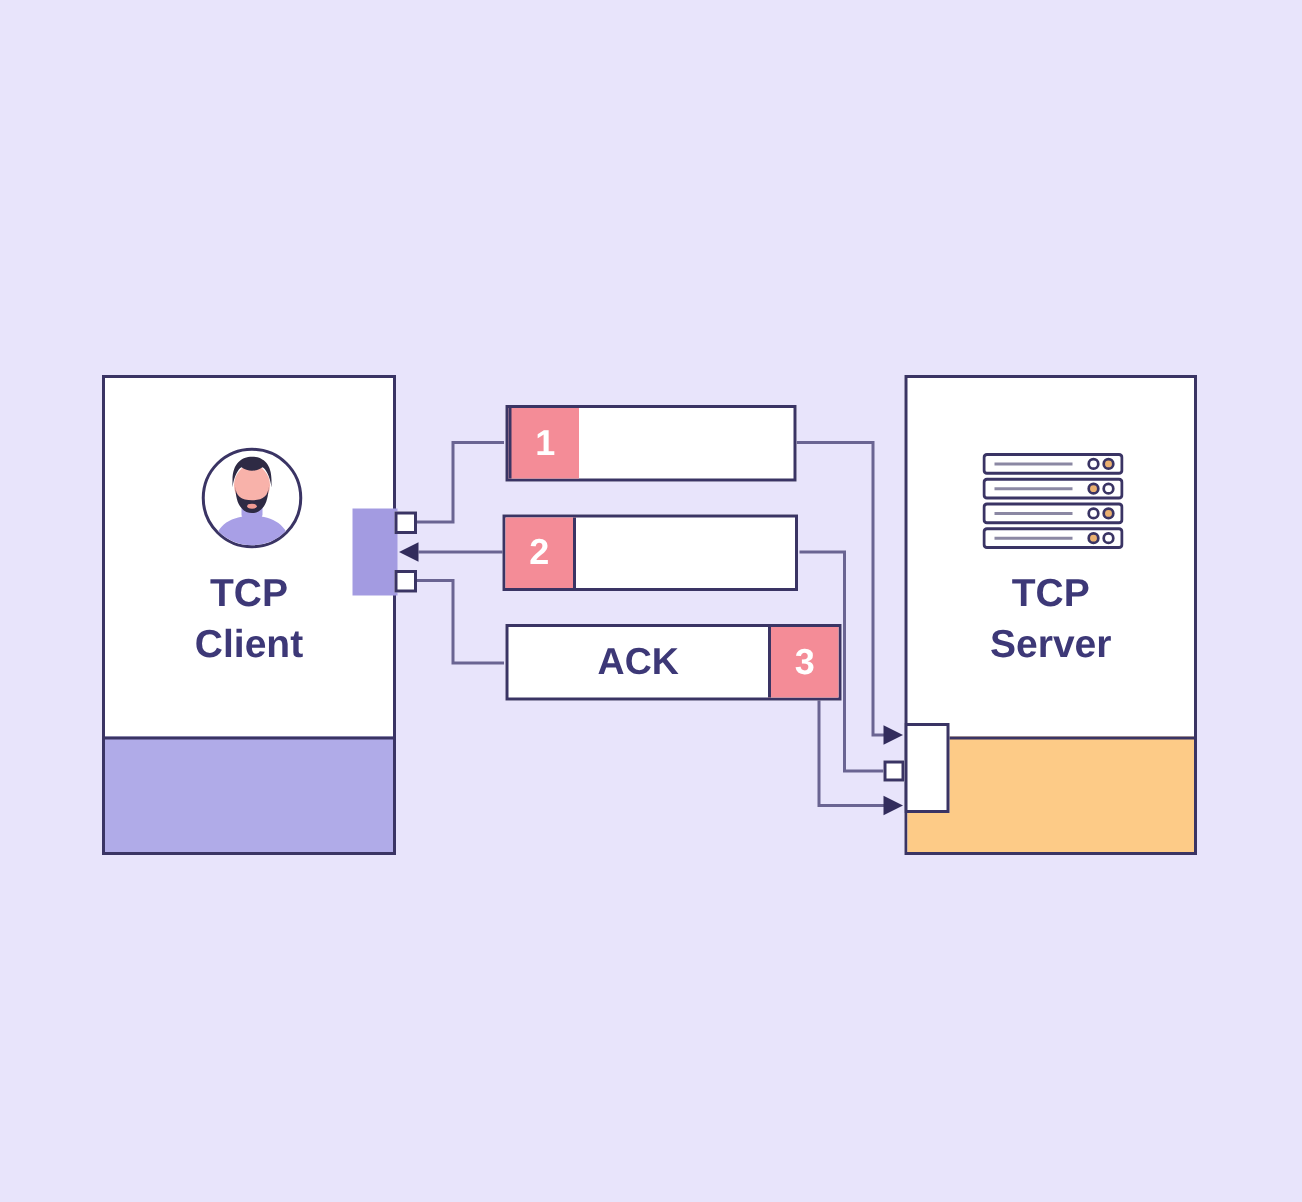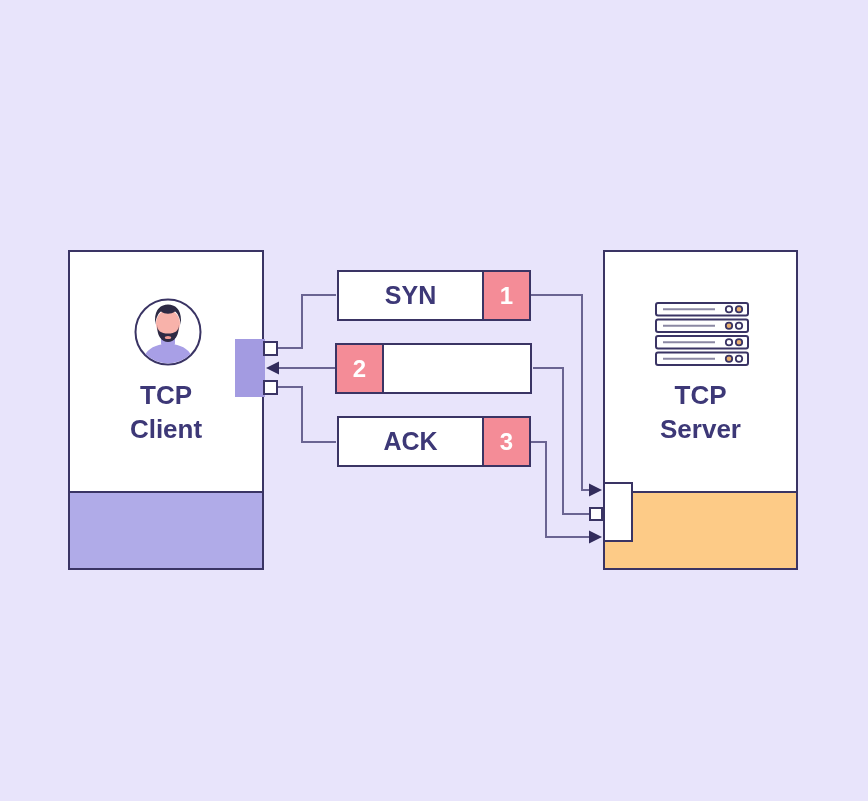--- a/index.html
+++ b/index.html
@@ -67,21 +67,21 @@
   .message{
     position:absolute;height:51px;
     background:var(--panel_white,#ffffff);
     border:2px solid var(--box_border,#3a3464);
     box-sizing:border-box;
     display:flex;align-items:stretch;
     z-index:3;
   }
   .msg-syn{left:337px;top:270px;width:194px;}
   .msg-synack{left:335px;top:343px;width:197px;}
-  .msg-ack{left:337px;top:416px;width:194px;}
+  .msg-ack{left:337px;top:416px;width:224px;}
   .msg-label{
     flex:1;display:flex;align-items:center;justify-content:center;
     font-size:25px;font-weight:700;color:var(--text,#3d3877);
   }
   .badge{
     width:45px;display:flex;align-items:center;justify-content:center;
     background:var(--badge_pink,#f48c97);
     color:var(--badge_text,#ffffff);
     font-size:24px;font-weight:600;
   }
@@ -161,21 +161,20 @@
     <div class="band server-band"></div>
   </div>
 
   <div class="client-connector"></div>
   <div class="port client-port-top"></div>
   <div class="port client-port-bottom"></div>
   <div class="server-connector"></div>
   <div class="port server-port"></div>
 
   <div class="message msg-syn">
-    <div class="msg-label">SYN</div>
     <div class="badge right">1</div>
   </div>
 
   <div class="message msg-synack">
     <div class="badge left">2</div>
   </div>
 
   <div class="message msg-ack">
     <div class="msg-label">ACK</div>
     <div class="badge right">3</div>

